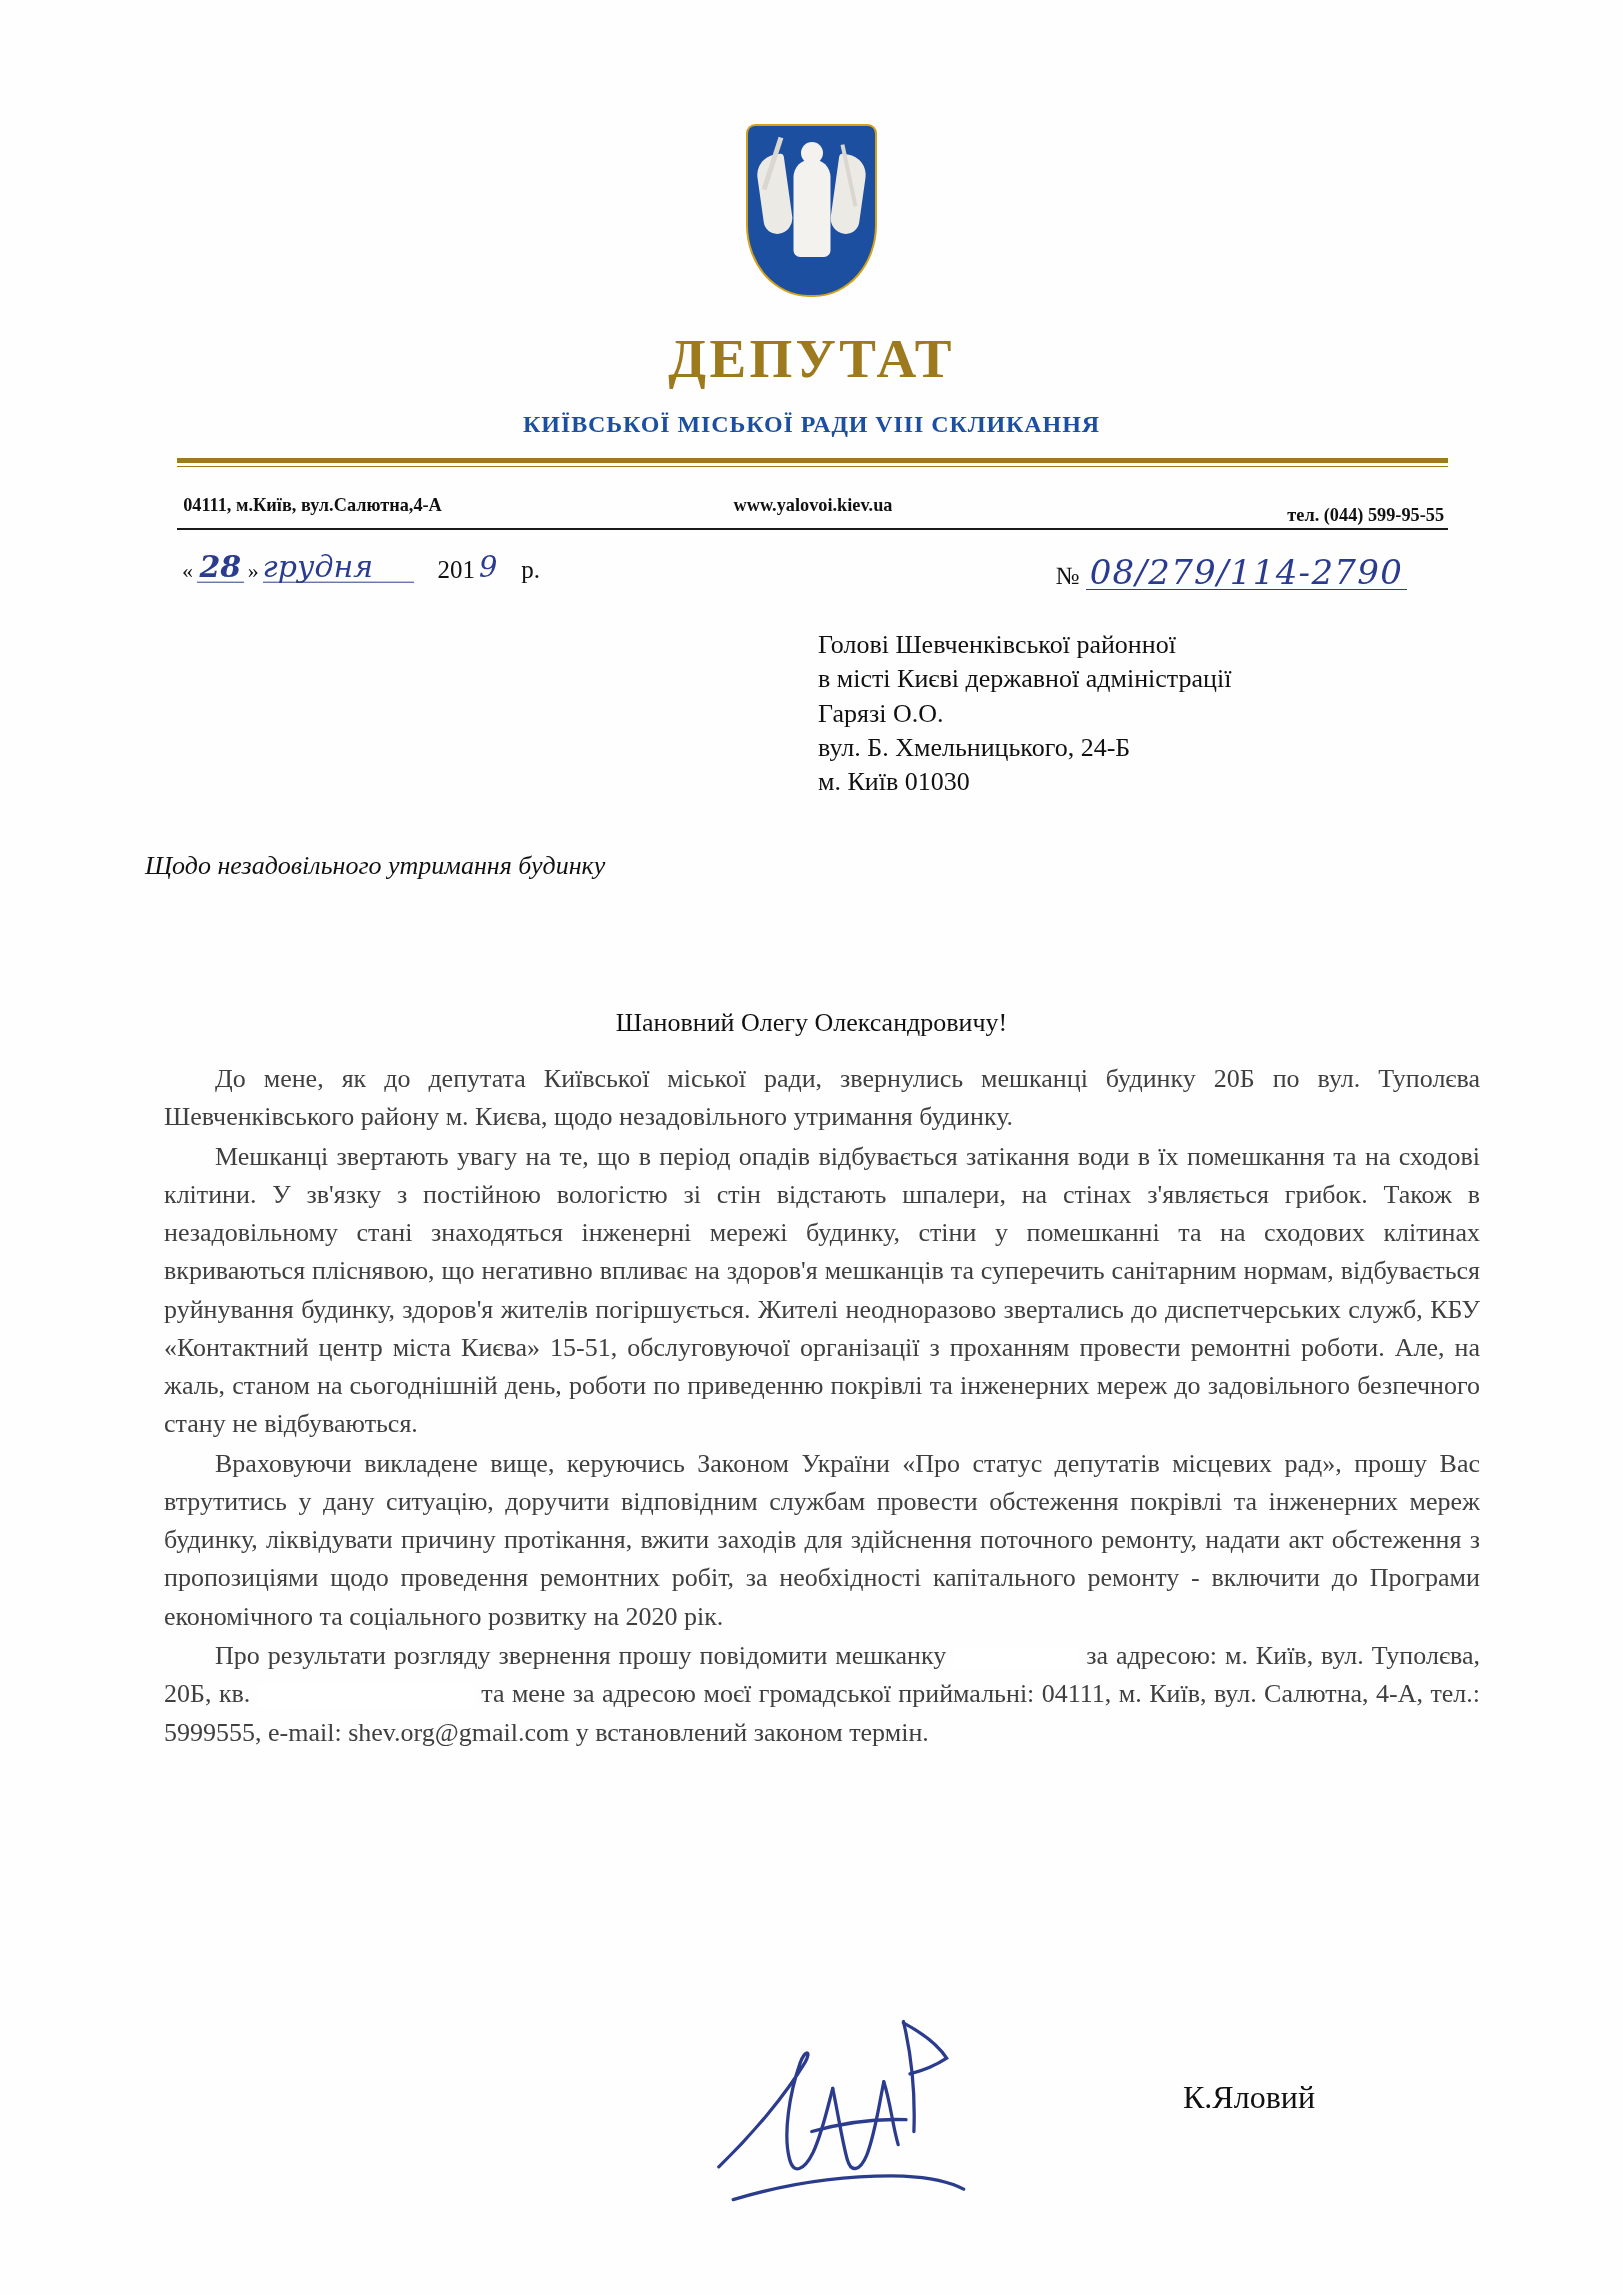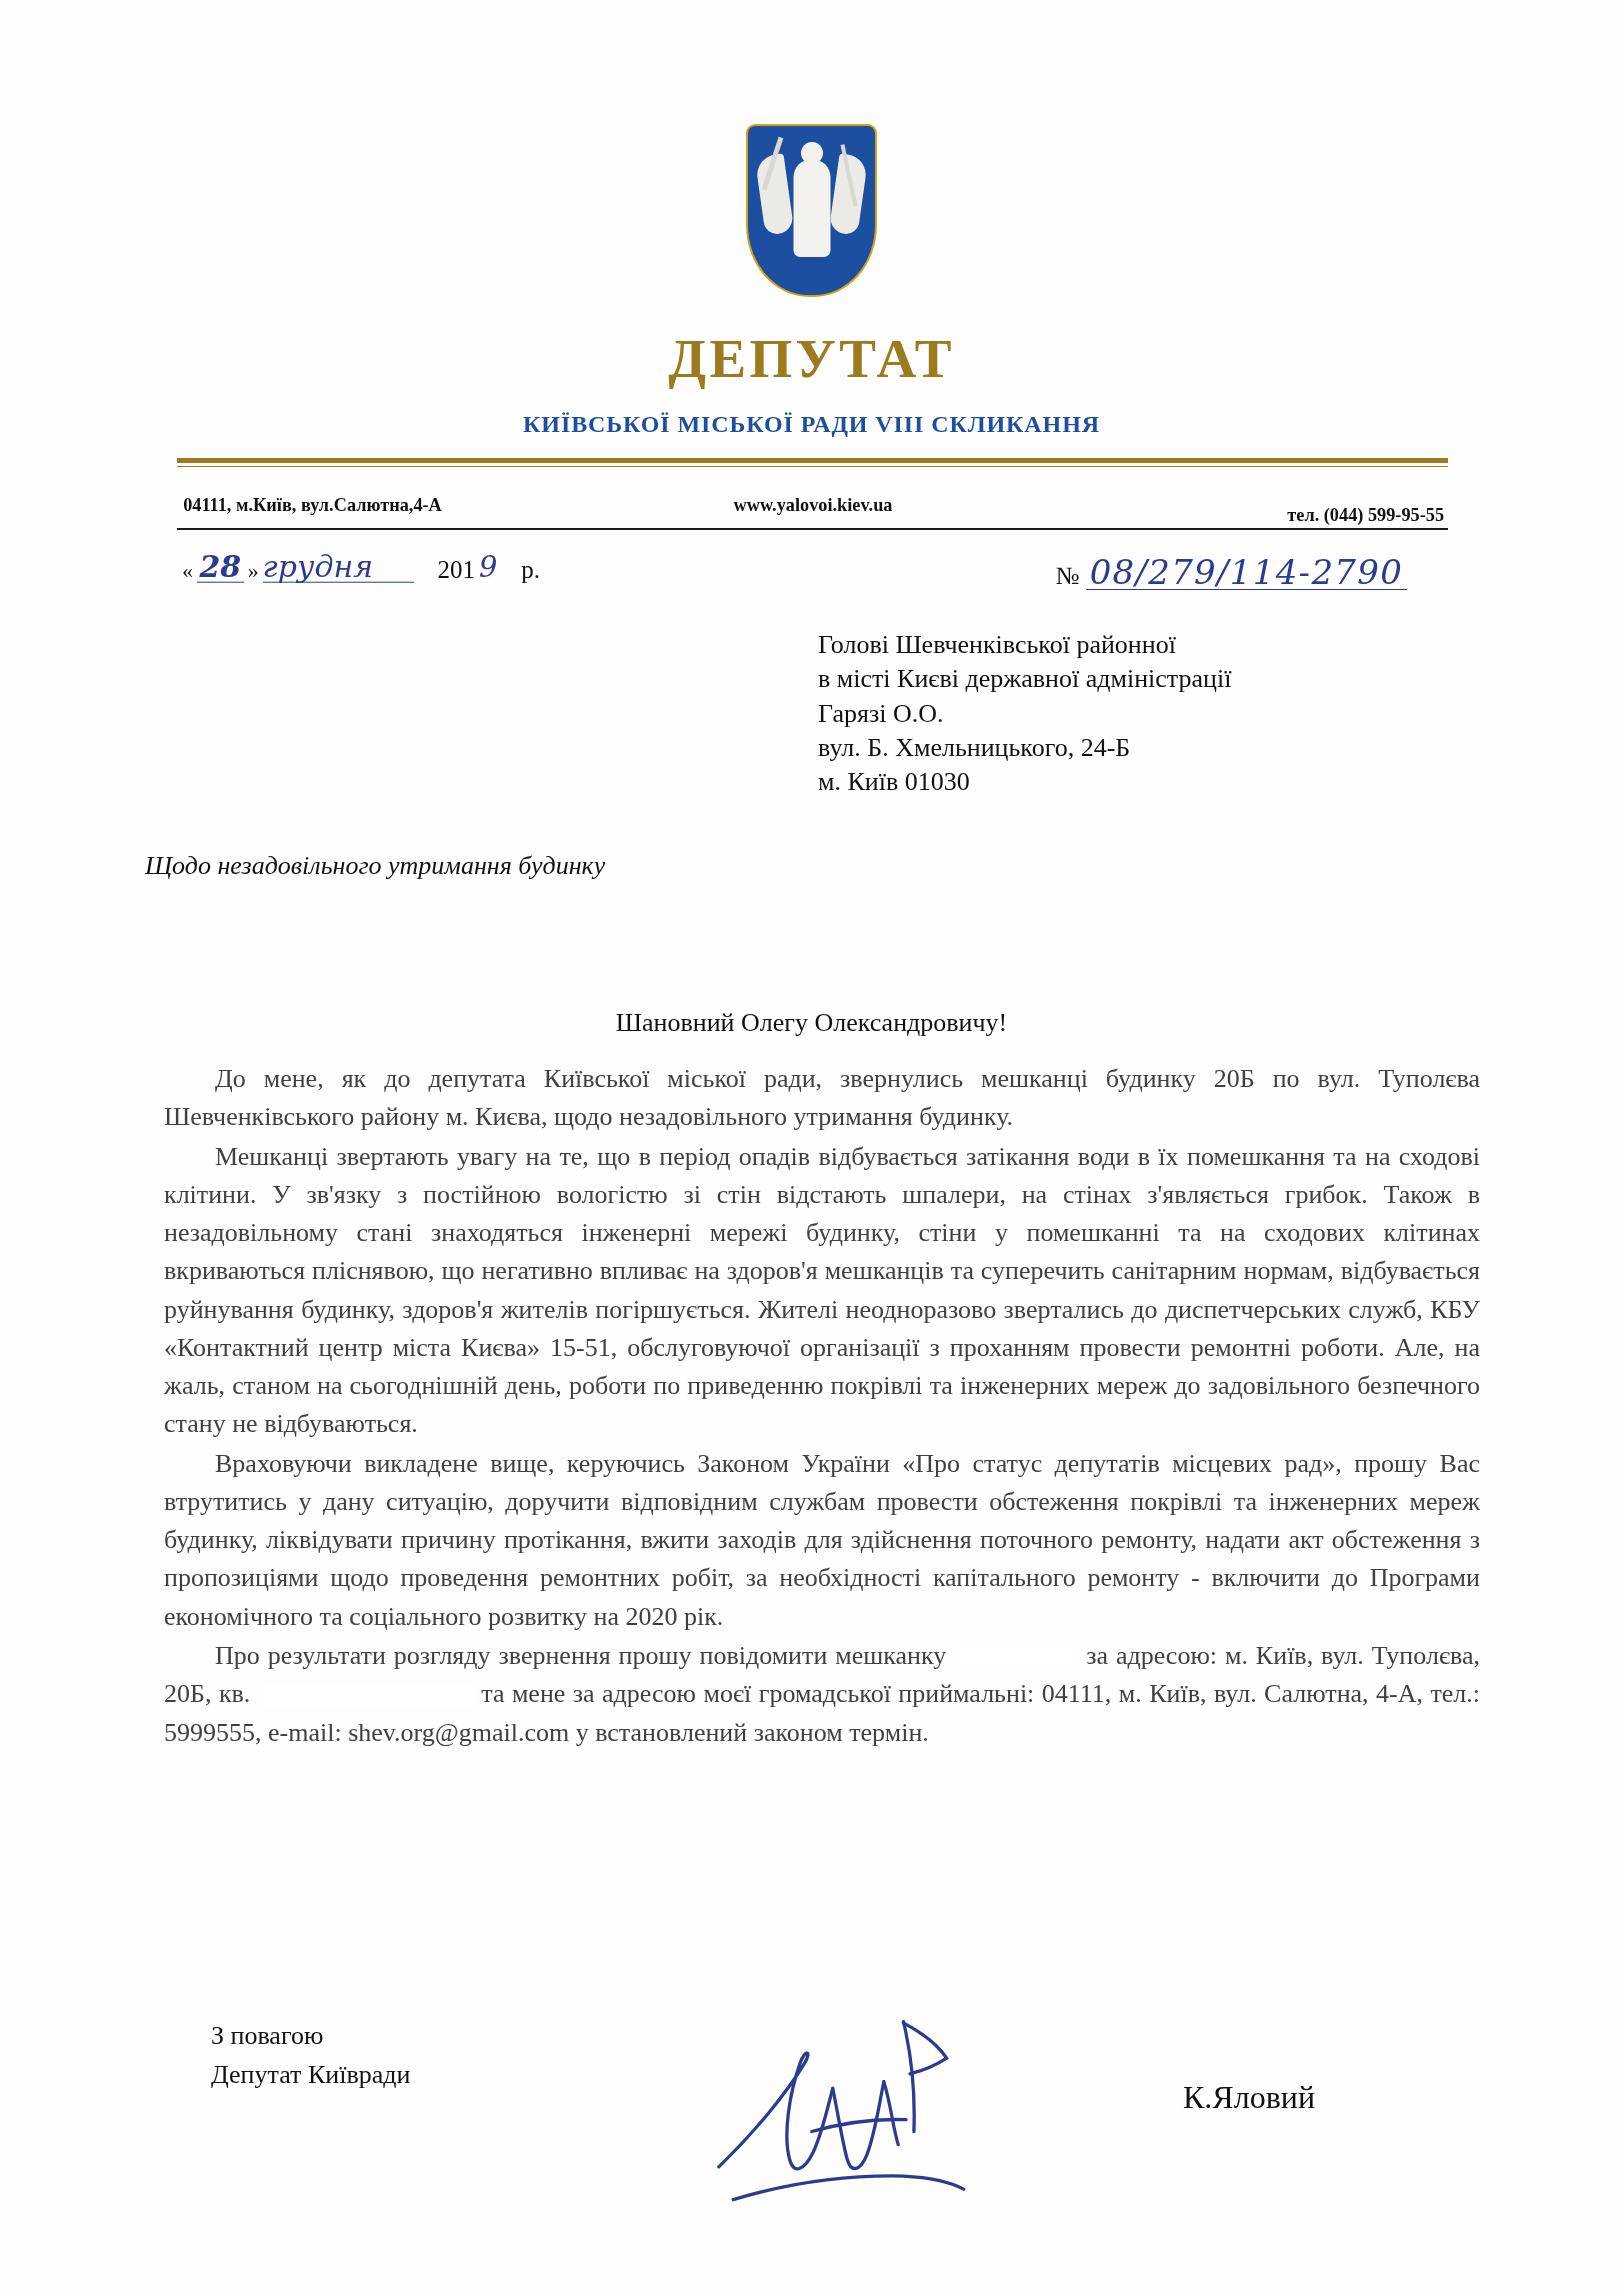--- a/index.html
+++ b/index.html
@@ -368,24 +368,20 @@
     <p>Враховуючи викладене вище, керуючись Законом України «Про статус депутатів місцевих рад», прошу Вас втрутитись у дану ситуацію, доручити відповідним службам провести обстеження покрівлі та інженерних мереж будинку, ліквідувати причину протікання, вжити заходів для здійснення поточного ремонту, надати акт обстеження з пропозиціями щодо проведення ремонтних робіт, за необхідності капітального ремонту - включити до Програми економічного та соціального розвитку на 2020 рік.</p>
     <p>
       <span>Про результати розгляду звернення прошу повідомити мешканку</span>
       <span class="redact redact-1"></span>
       <span>за адресою: м. Київ, вул. Туполєва, 20Б, кв.</span>
       <span class="redact redact-2"></span>
       <span>та мене за адресою моєї громадської приймальні: 04111, м. Київ, вул. Салютна, 4-А, тел.: 5999555, e-mail: shev.org@gmail.com у встановлений законом термін.</span>
     </p>
   </div>
 
-  <div class="sig-left">
-    <div>З повагою</div>
-    <div>Депутат Київради</div>
-  </div>
   <div class="sig-name">К.Яловий</div>
 
   <svg class="signature" viewBox="0 0 420 340">
     <g fill="none" stroke="#2b3c8f" stroke-width="5" stroke-linecap="round">
       <path d="M18 250 C70 200 120 140 150 90 C160 72 150 70 142 92 C126 138 116 200 126 238 C132 262 148 256 162 228 C176 198 184 160 192 130"></path>
       <path d="M192 130 C200 168 206 208 214 238 C220 260 234 256 244 232 C256 202 262 160 270 120"></path>
       <path d="M270 120 C280 150 284 190 292 216"></path>
       <path d="M300 28 C312 78 318 140 316 196"></path>
       <path d="M300 30 C326 44 352 62 366 84 C348 96 326 104 310 108"></path>
       <path d="M40 300 C120 276 210 262 300 264 C340 266 370 272 392 284"></path>

